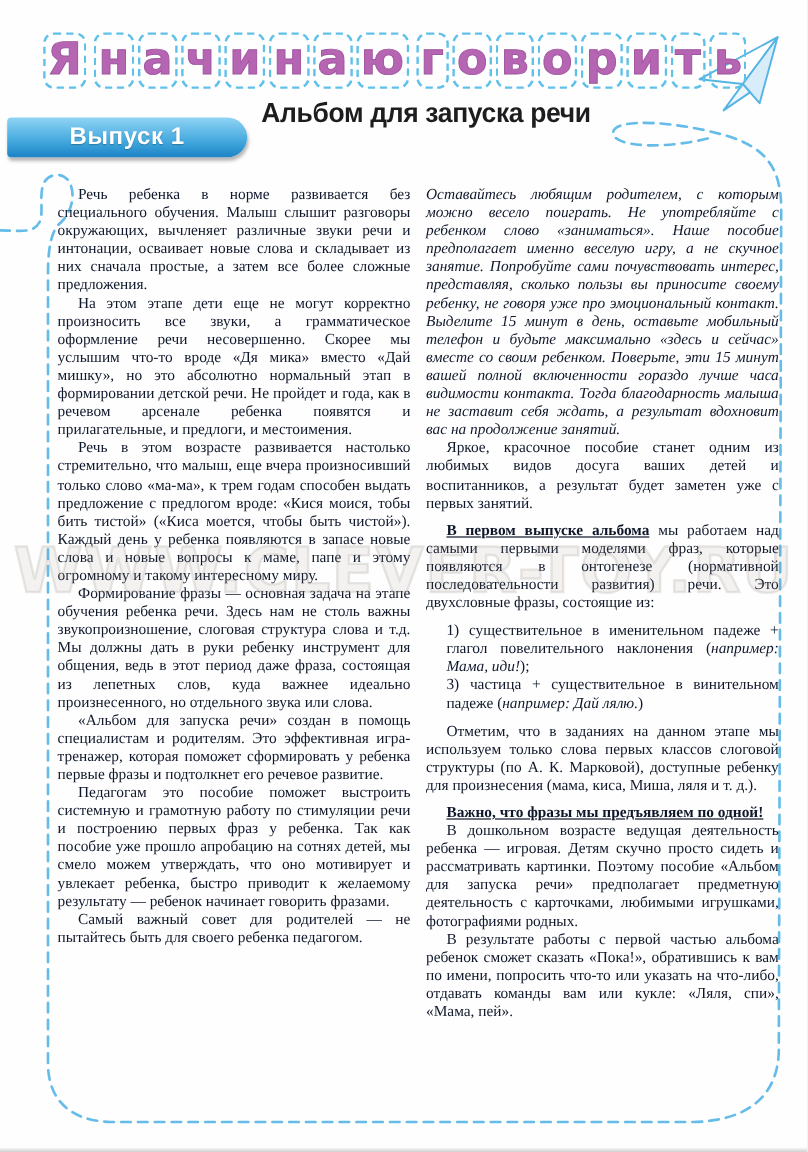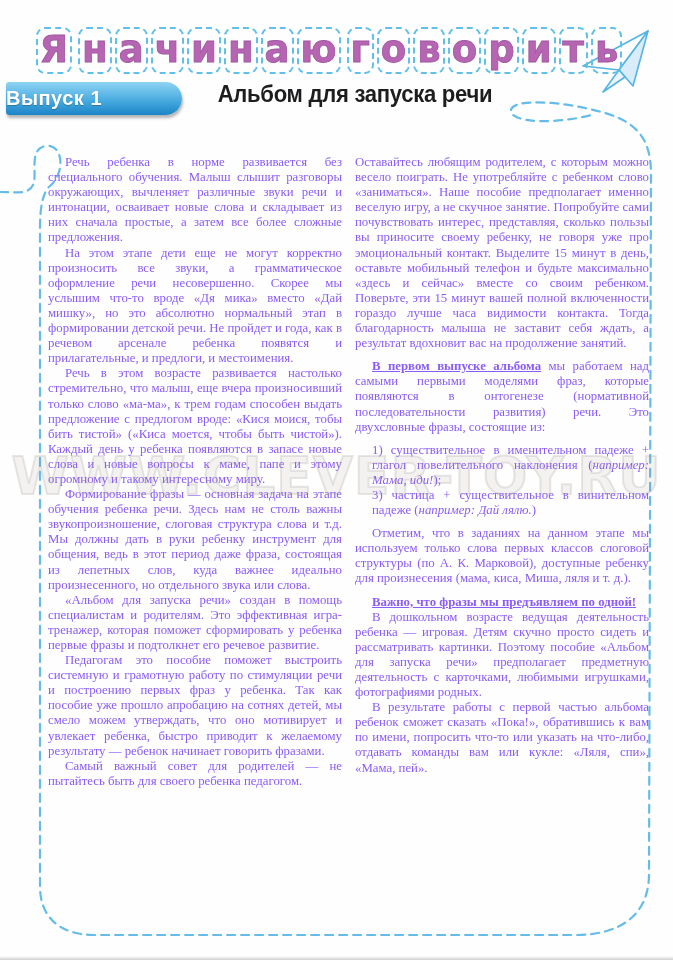--- a/index.html
+++ b/index.html
@@ -18,24 +18,24 @@
     margin:27px 70px 0 55px;gap:3px;
   }
   .ltr{
     font-family:"DejaVu Sans",sans-serif;font-weight:800;font-size:37px;line-height:1;
     color:#b565b2;-webkit-text-stroke:0.8px #a055a0;
     border:2.5px dashed #5fc0ea;border-radius:9px;padding:2px 2px 4px;
   }
   .sp{width:9px;}
   .header-row{position:relative;height:40px;margin-top:7px;}
   .badge{
-    position:absolute;left:6px;top:1px;height:33px;width:176px;
+    position:absolute;left:6px;top:17px;height:33px;width:200px;
     background:linear-gradient(180deg,#8fd3f4 0%,#49ace0 55%,#1b84c6 100%);
     border-radius:4px 20px 20px 4px;
-    display:flex;align-items:center;
+    display:flex;align-items:center;justify-content:center;
     box-shadow:1px 3px 3px rgba(40,40,40,.35);
   }
   .badge span{
     color:#fff;font-family:"Liberation Sans",sans-serif;font-weight:bold;
     font-size:20px;letter-spacing:0.5px;text-shadow:0 1px 1px rgba(0,0,0,.25);
   }
   .subtitle{
     position:absolute;left:205px;top:0;width:300px;margin:0;text-align:center;
     font-family:"Liberation Sans",sans-serif;font-weight:900;font-size:23px;
     letter-spacing:-0.3px;color:#1d1d1f;transform:scaleX(0.96);
@@ -45,24 +45,24 @@
     position:absolute;left:0;right:0;top:446px;z-index:3;text-align:center;
     font-family:"DejaVu Sans",sans-serif;font-weight:bold;font-size:52px;
     letter-spacing:1px;white-space:nowrap;pointer-events:none;
     color:rgba(150,138,128,0.10);-webkit-text-stroke:2px rgba(150,138,128,0.20);
   }
   
   .columns{
     position:relative;z-index:2;display:flex;gap:13px;
     padding:0 24px 0 48px;
   }
-  .col{flex:1;min-width:0;font-size:12.8px;line-height:15.1px;color:#8b5cf6;
+  .col{flex:1;min-width:0;font-size:12.8px;line-height:15.1px;color:#0f172a;
     text-align:justify;}
   .para{margin:0;text-indent:17px;}
-  .para.noindent{text-indent:0;}
+  .para.noindent{text-indent:0;font-style:italic;}
   .para.space{margin-top:8px;}
   .para.list-item{margin-left:17px;text-indent:0;}
   .para b{font-weight:bold;text-decoration:underline;}
   .para i{font-style:italic;}
 </style>
 </head>
 <body>
 
 <div class="page">
 
@@ -114,20 +114,21 @@
         <p class="para"><span>Речь ребенка в норме развивается без специального обучения. Малыш слышит разговоры окружающих, вычленяет различные звуки речи и интонации, осваивает новые слова и складывает из них сначала простые, а затем все более сложные предложения.</span></p>
         <p class="para"><span>На этом этапе дети еще не могут корректно произносить все звуки, а грамматическое оформление речи несовершенно. Скорее мы услышим что-то вроде «Дя мика» вместо «Дай мишку», но это абсолютно нормальный этап в формировании детской речи. Не пройдет и года, как в речевом арсенале ребенка появятся и прилагательные, и предлоги, и местоимения.</span></p>
         <p class="para"><span>Речь в этом возрасте развивается настолько стремительно, что малыш, еще вчера произносивший только слово «ма-ма», к трем годам способен выдать предложение с предлогом вроде: «Кися моися, тобы бить тистой» («Киса моется, чтобы быть чистой»). Каждый день у ребенка появляются в запасе новые слова и новые вопросы к маме, папе и этому огромному и такому интересному миру.</span></p>
         <p class="para"><span>Формирование фразы — основная задача на этапе обучения ребенка речи. Здесь нам не столь важны звукопроизношение, слоговая структура слова и т.д. Мы должны дать в руки ребенку инструмент для общения, ведь в этот период даже фраза, состоящая из лепетных слов, куда важнее идеально произнесенного, но отдельного звука или слова.</span></p>
         <p class="para"><span>«Альбом для запуска речи» создан в помощь специалистам и родителям. Это эффективная игра-тренажер, которая поможет сформировать у ребенка первые фразы и подтолкнет его речевое развитие.</span></p>
         <p class="para"><span>Педагогам это пособие поможет выстроить системную и грамотную работу по стимуляции речи и построению первых фраз у ребенка. Так как пособие уже прошло апробацию на сотнях детей, мы смело можем утверждать, что оно мотивирует и увлекает ребенка, быстро приводит к желаемому результату — ребенок начинает говорить фразами.</span></p>
         <p class="para"><span>Самый важный совет для родителей — не пытайтесь быть для своего ребенка педагогом.</span></p>
       </div>
     <div class="col">
         <p class="para noindent"><span>Оставайтесь любящим родителем, с которым можно весело поиграть. Не употребляйте с ребенком слово «заниматься». Наше пособие предполагает именно веселую игру, а не скучное занятие. Попробуйте сами почувствовать интерес, представляя, сколько пользы вы приносите своему ребенку, не говоря уже про эмоциональный контакт. Выделите 15 минут в день, оставьте мобильный телефон и будьте максимально «здесь и сейчас» вместе со своим ребенком. Поверьте, эти 15 минут вашей полной включенности гораздо лучше часа видимости контакта. Тогда благодарность малыша не заставит себя ждать, а результат вдохновит вас на продолжение занятий.</span></p>
+        <p class="para"><span>Яркое, красочное пособие станет одним из любимых видов досуга ваших детей и воспитанников, а результат будет заметен уже с первых занятий.</span></p>
         <p class="para space"><b>В первом выпуске альбома</b><span> мы работаем над самыми первыми моделями фраз, которые появляются в онтогенезе (нормативной последовательности развития) речи. Это двухсловные фразы, состоящие из:</span></p>
         <p class="para space list-item"><span>1) существительное в именительном падеже + глагол повелительного наклонения (</span><i>например: Мама, иди!</i><span>);</span></p>
         <p class="para list-item"><span>3) частица + существительное в винительном падеже (</span><i>например: Дай лялю.</i><span>)</span></p>
         <p class="para space"><span>Отметим, что в заданиях на данном этапе мы используем только слова первых классов слоговой структуры (по А. К. Марковой), доступные ребенку для произнесения (мама, киса, Миша, ляля и т. д.).</span></p>
         <p class="para space"><b>Важно, что фразы мы предъявляем по одной!</b></p>
         <p class="para"><span>В дошкольном возрасте ведущая деятельность ребенка — игровая. Детям скучно просто сидеть и рассматривать картинки. Поэтому пособие «Альбом для запуска речи» предполагает предметную деятельность с карточками, любимыми игрушками, фотографиями родных.</span></p>
         <p class="para"><span>В результате работы с первой частью альбома ребенок сможет сказать «Пока!», обратившись к вам по имени, попросить что-то или указать на что-либо, отдавать команды вам или кукле: «Ляля, спи», «Мама, пей».</span></p>
       </div>
   </main>
 

